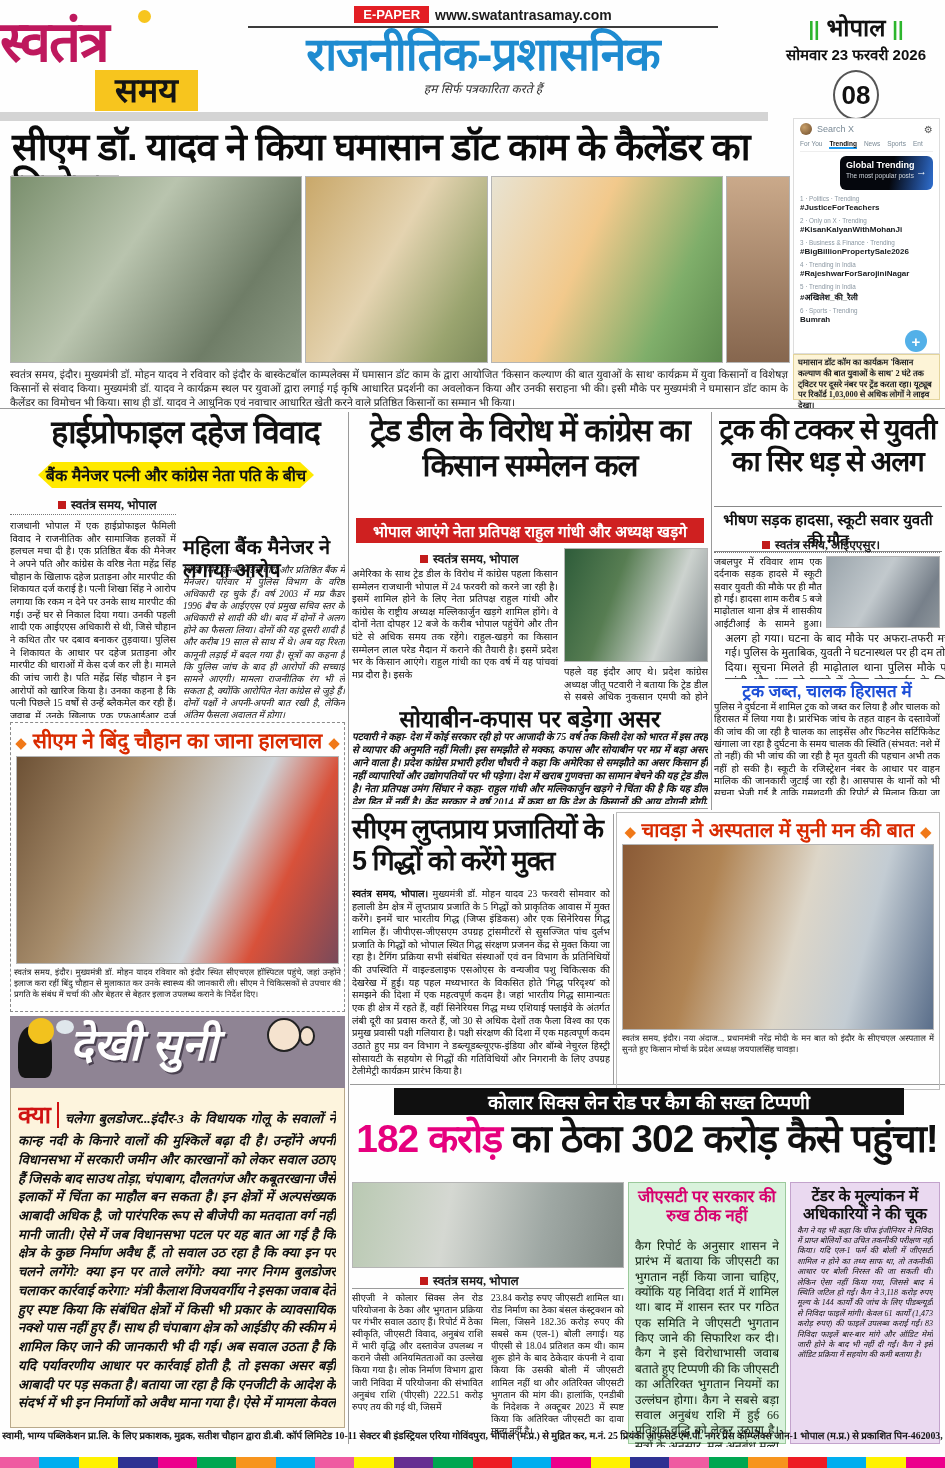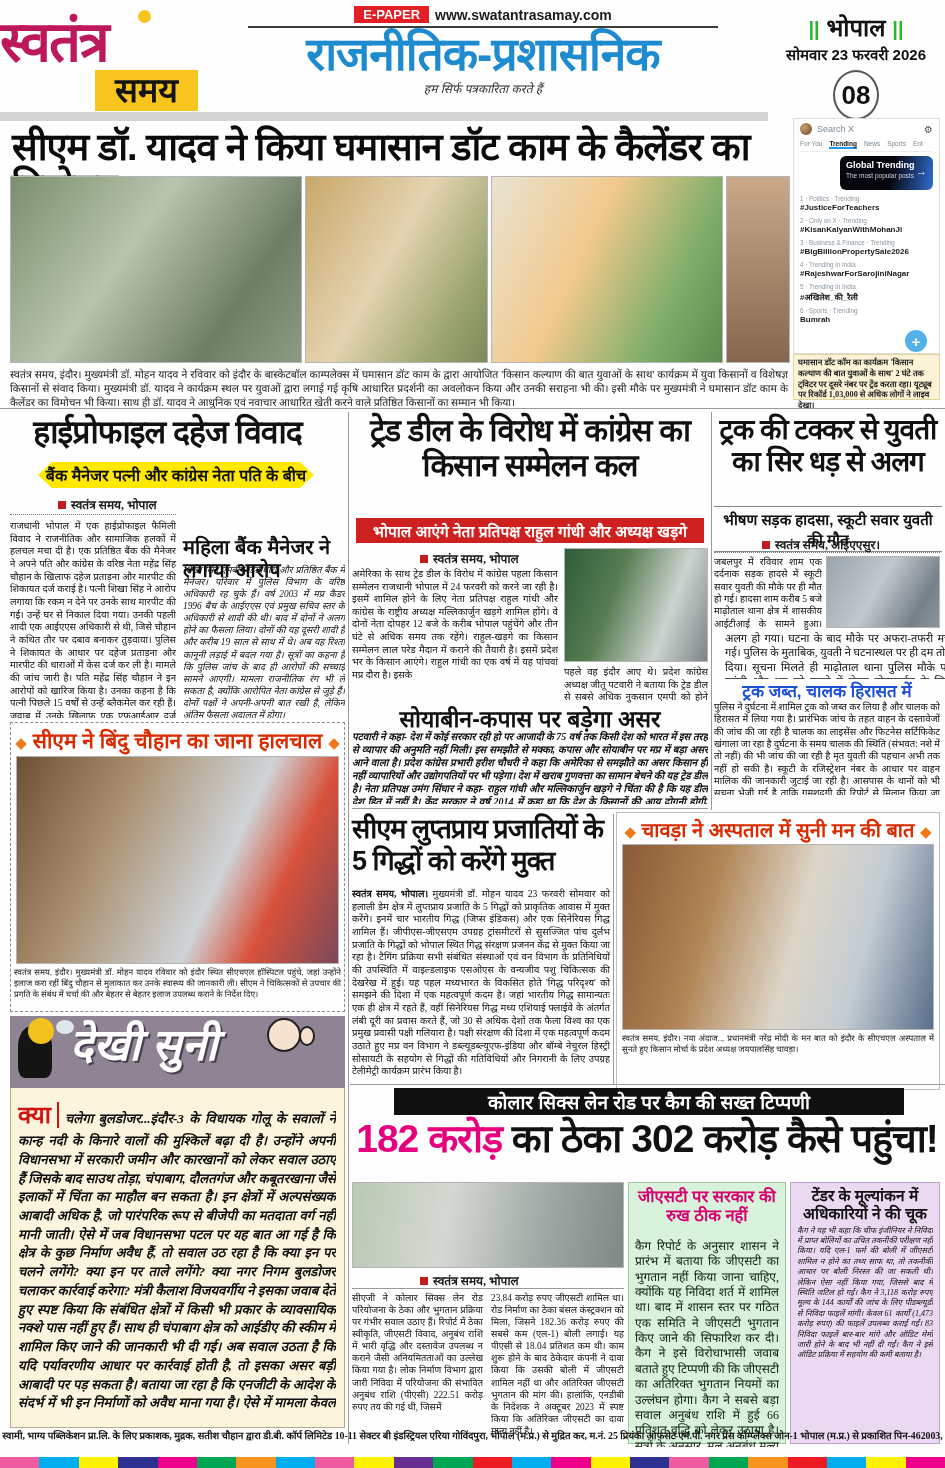--- a/index.html
+++ b/index.html
@@ -52,21 +52,21 @@
   .xp-meta{font-size:6.3px;color:#8a97a2;}
   .xp-tag{font-size:8px;font-weight:bold;color:#15181b;margin-top:1px;}
   .fab{left:905px;top:330px;width:22px;height:22px;border-radius:50%;background:#53b0e8;color:#fff;
        display:flex;align-items:center;justify-content:center;font-size:15px;font-weight:bold;}
   .xp-caption{left:793px;top:354px;width:147px;height:46px;background:#fdf4d7;border:1px solid #e3d49c;box-sizing:border-box;
               font-size:8.3px;font-weight:bold;line-height:1.3;padding:3px 4px;color:#222;}
   
   .hrule{border-top:1px solid #9a9a9a;}
   .vrule{border-left:1px solid #9a9a9a;}
   
-  .dowry-headline{left:0;top:416px;width:335px;text-align:center;font-size:32px;font-weight:bold;line-height:1.05;letter-spacing:-1px;}
+  .dowry-headline{left:18px;top:416px;width:335px;text-align:center;font-size:32px;font-weight:bold;line-height:1.05;letter-spacing:-1px;}
   .yellow-strip{left:38px;top:462px;width:276px;height:26px;background:#ffe900;display:flex;align-items:center;justify-content:center;
                 font-size:16px;font-weight:bold;clip-path:polygon(0 50%,14px 0,calc(100% - 14px) 0,100% 50%,calc(100% - 14px) 100%,14px 100%);}
   .byline{font-size:12px;font-weight:bold;color:#1b1b1b;display:flex;align-items:center;gap:5px;}
   .red-sq{width:8px;height:8px;background:#c21b1b;display:inline-block;}
   .dowry-byline{left:58px;top:496px;}
   .dotted{border-top:1px dotted #777;}
   .dowry-body{left:10px;top:520px;width:166px;height:198px;font-size:9.6px;line-height:1.32;overflow:hidden;}
   .dowry-boxtitle{left:183px;top:536px;width:162px;font-size:20px;font-weight:bold;line-height:1.15;}
   .dowry-boxbody{left:183px;top:564px;width:162px;height:154px;font-size:9.3px;font-style:italic;line-height:1.3;overflow:hidden;}
   

